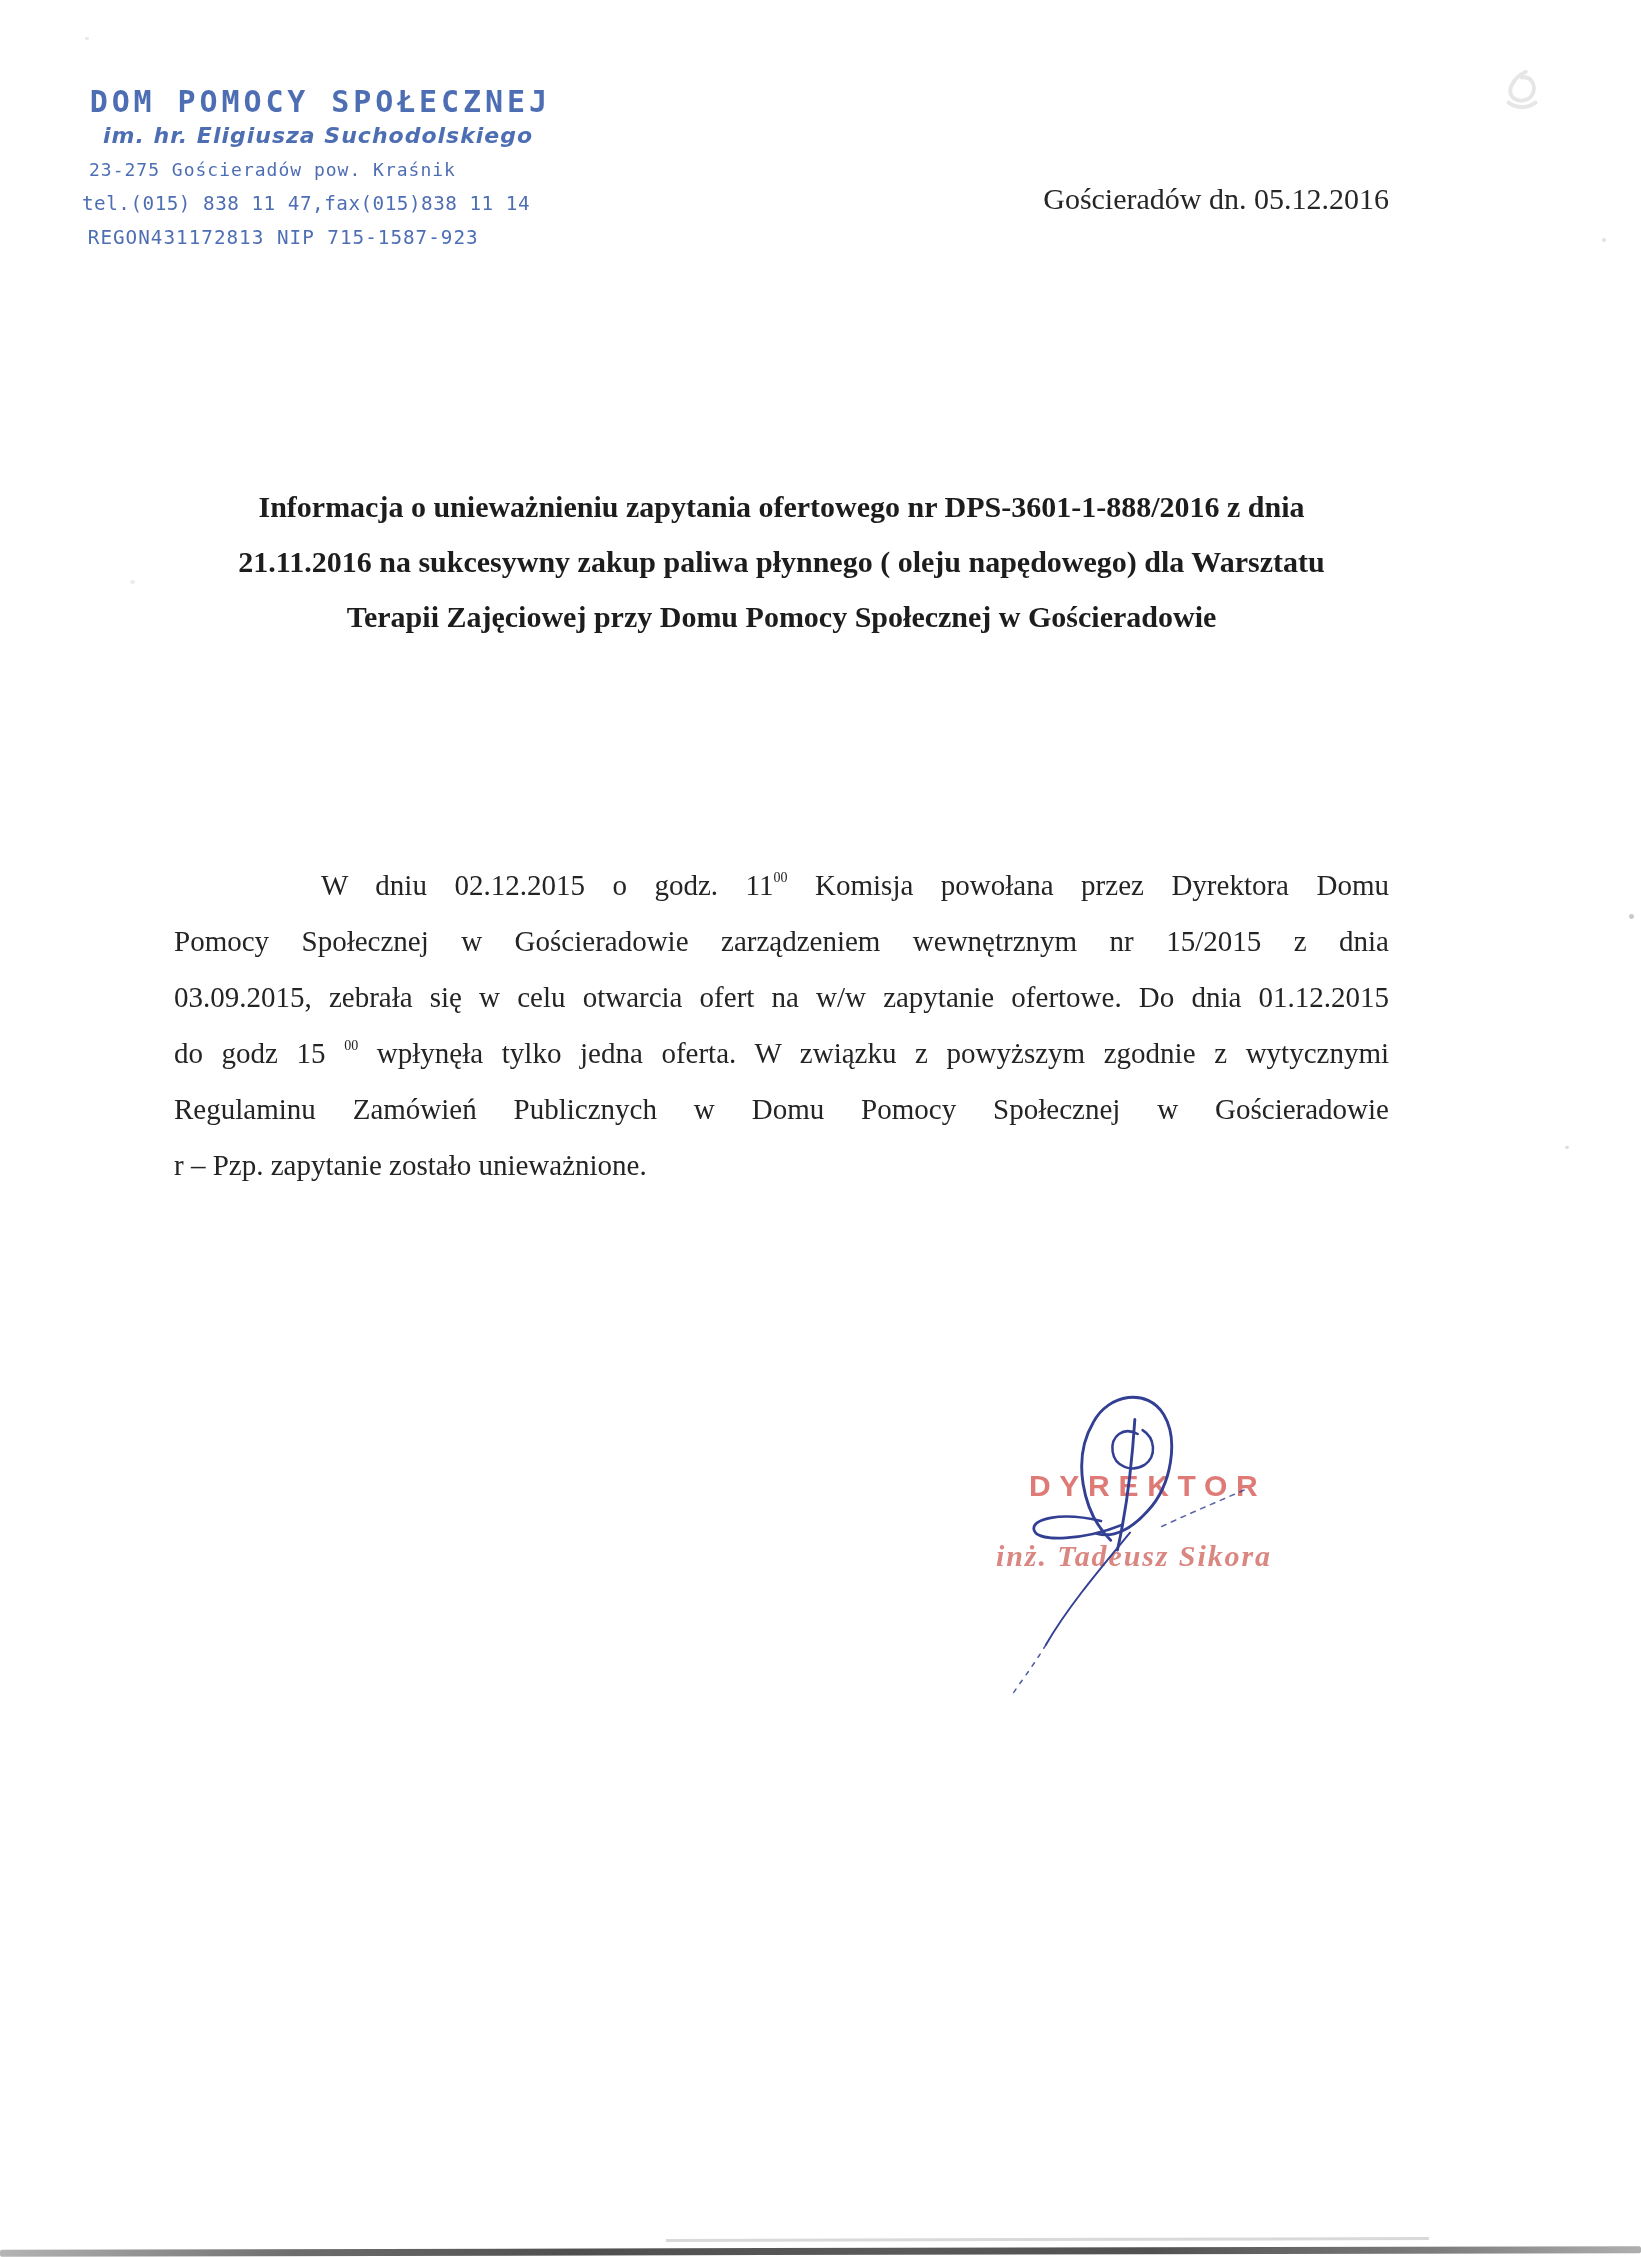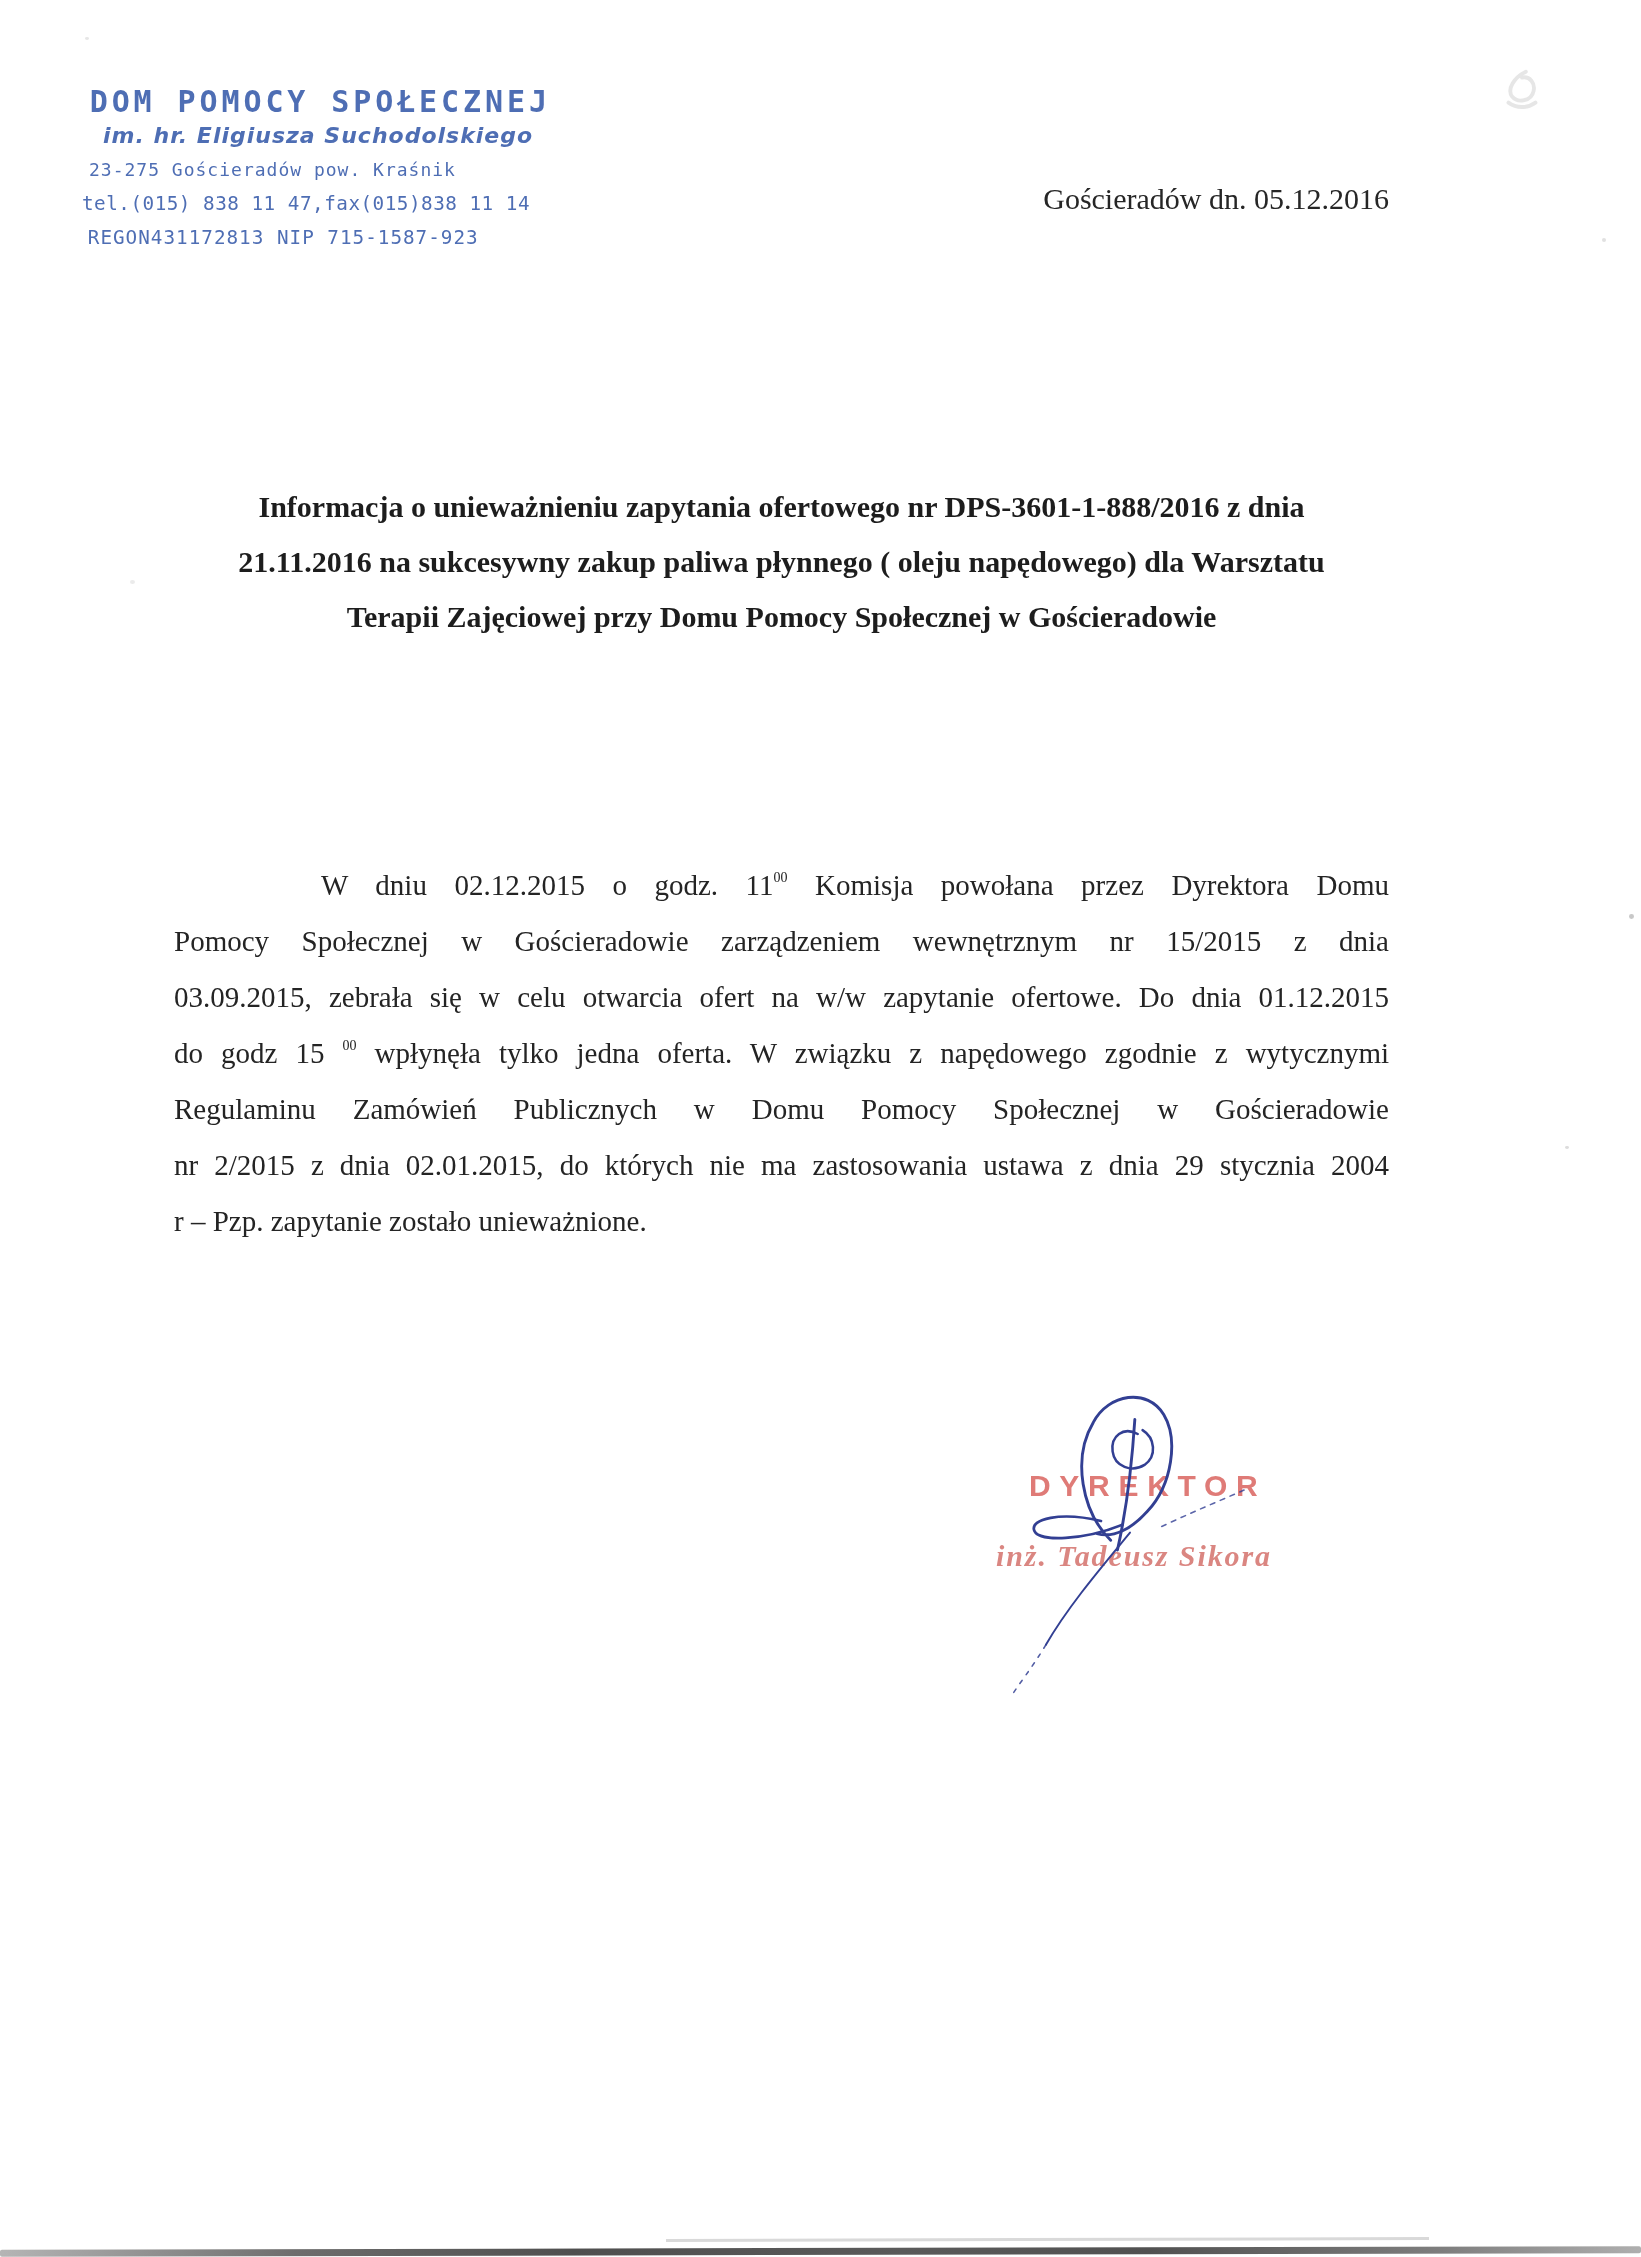--- a/index.html
+++ b/index.html
@@ -157,23 +157,22 @@
   <div class="title">
     <div>Informacja o unieważnieniu zapytania ofertowego nr DPS-3601-1-888/2016 z dnia</div>
     <div>21.11.2016  na sukcesywny zakup paliwa płynnego ( oleju napędowego) dla Warsztatu</div>
     <div>Terapii Zajęciowej przy Domu Pomocy Społecznej w Gościeradowie</div>
   </div>
 
   <div class="body-par">
     <div class="body-line indent"><span>W dniu 02.12.2015 o godz. 11</span><sup>00</sup><span> Komisja powołana przez Dyrektora Domu</span></div>
     <div class="body-line">Pomocy Społecznej w Gościeradowie zarządzeniem wewnętrznym nr 15/2015 z dnia</div>
     <div class="body-line">03.09.2015, zebrała się w celu otwarcia ofert na w/w zapytanie ofertowe. Do dnia 01.12.2015</div>
-    <div class="body-line"><span>do godz 15 </span><sup>00</sup><span> wpłynęła tylko jedna oferta. W związku z napędowego zgodnie z wytycznymi</span></div>
+    <div class="body-line"><span>do godz 15 </span><sup>00</sup><span> wpłynęła tylko jedna oferta. W związku z powyższym zgodnie z wytycznymi</span></div>
     <div class="body-line">Regulaminu Zamówień Publicznych w Domu Pomocy Społecznej w Gościeradowie</div>
-    <div class="body-line">nr 2/2015  z dnia 02.01.2015, do których nie ma zastosowania ustawa z dnia 29 stycznia 2004</div>
     <div class="body-line last">r – Pzp. zapytanie zostało unieważnione.</div>
   </div>
 
   <div class="dir-stamp-title">DYREKTOR</div>
   <div class="dir-stamp-name">inż. Tadeusz Sikora</div>
 
   <svg class="signature-svg" width="290" height="348" viewBox="0 0 300 360" fill="none">
     <g stroke="#323f93" stroke-linecap="round" fill="none">
       <path d="M 130,170 C 100,140 90,85 112,48 C 128,18 168,12 185,40 C 200,65 194,112 168,140 C 152,158 133,168 116,163" stroke-width="3"></path>
       <path d="M 158,60 C 143,52 130,62 132,78 C 134,94 152,100 165,92 C 178,83 176,64 163,56" stroke-width="2.6"></path>

